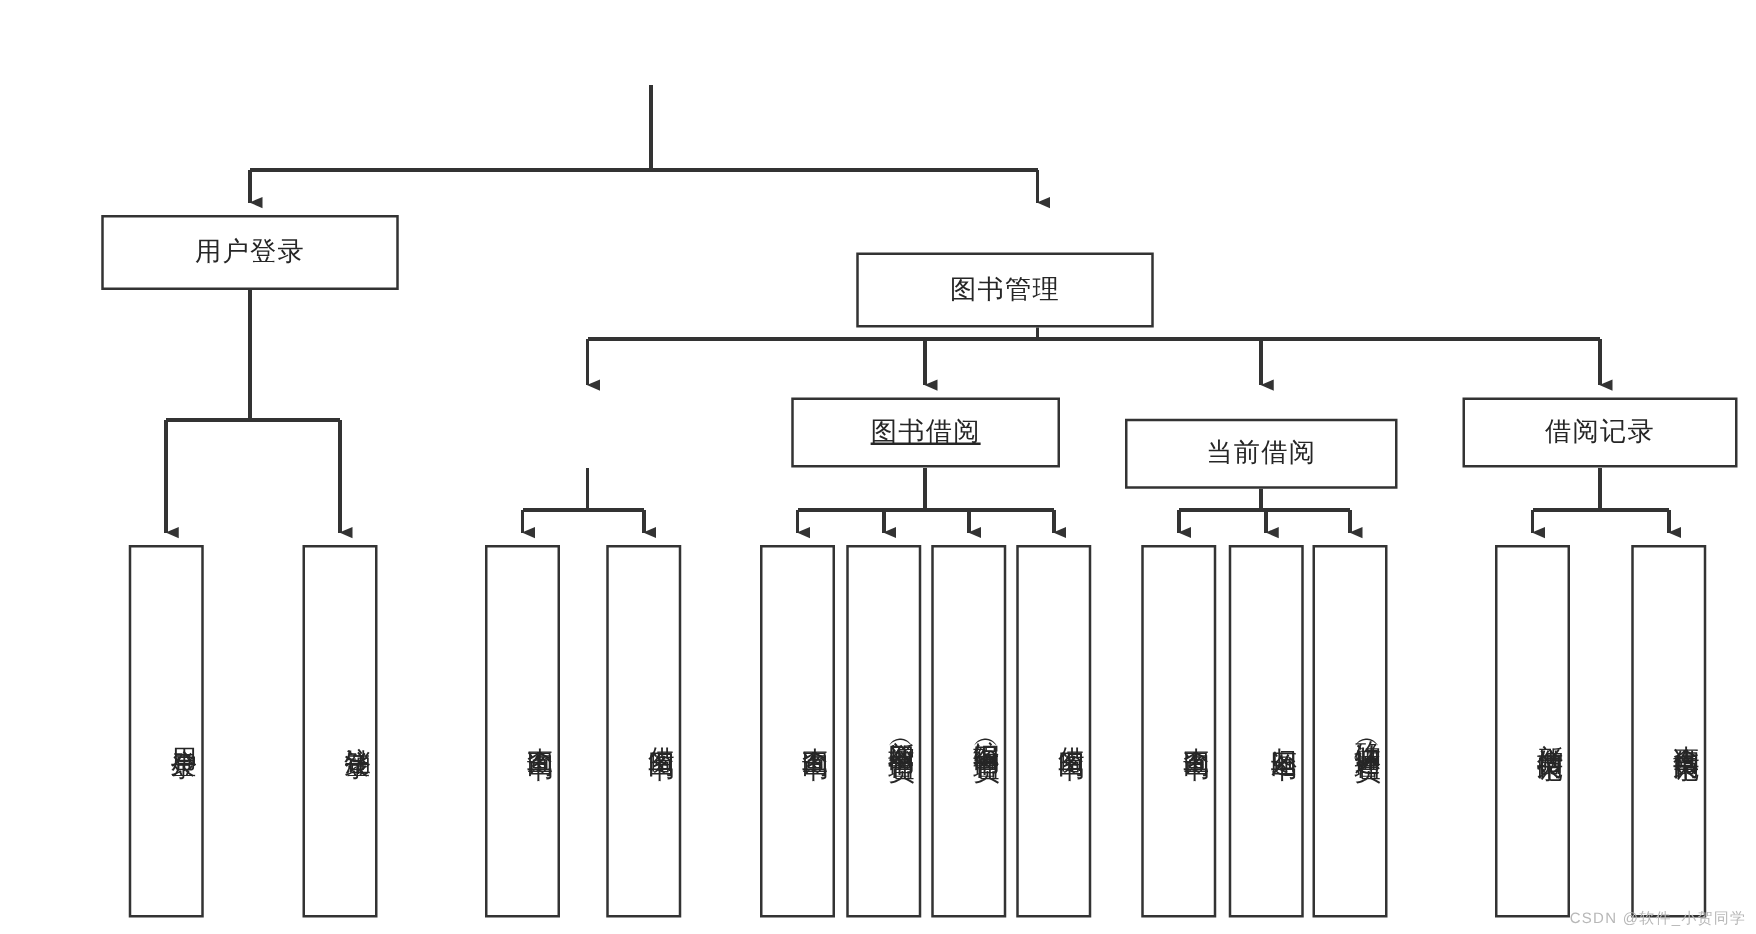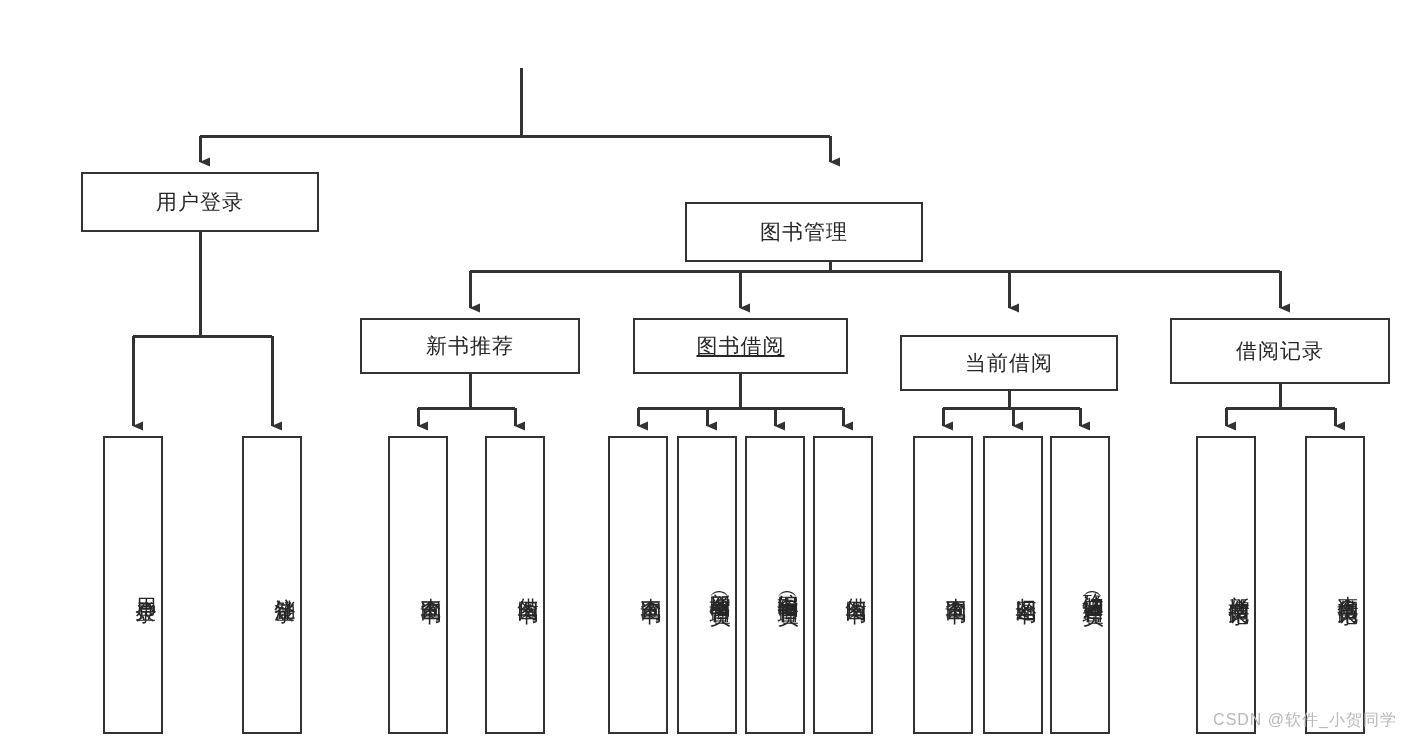--- a/index.html
+++ b/index.html
@@ -16,22 +16,22 @@
     color:#262626;
   }
   .nodebox.h{font-size:21px;line-height:1.2;letter-spacing:1px;}
   .nodebox.v{
     writing-mode:vertical-rl;text-orientation:upright;
     font-size:21px;line-height:1.45;letter-spacing:2px;
     padding-top:8px;padding-bottom:8px;
     align-items:flex-start;justify-content:center;
   }
   .watermark{
-    position:absolute;right:8px;bottom:16px;
-    font-size:16px;color:#b8b8b8;letter-spacing:1px;
+    position:absolute;right:8px;bottom:4px;
+    font-size:12px;color:#b8b8b8;letter-spacing:1px;
     white-space:nowrap;user-select:none;
   }
 </style>
 </head>
 <body>
 
 <div id="stage">
 
   <svg class="diagram" viewBox="0 0 1405 747" xmlns="http://www.w3.org/2000/svg">
     <defs>
@@ -86,30 +86,27 @@
   </svg>
 
 
   <div class="nodebox h" style="left:81px;top:172px;width:238px;height:60px;">
     <span>用户登录</span>
   </div>
   <div class="nodebox h" style="left:685px;top:172px;width:238px;height:60px;margin-top:30px;">
     <span>图书管理</span>
   </div>
 
-  <div class="nodebox h" style="left:360px;top:318px;width:220px;height:56px;">
-    <span>新书推荐</span>
-  </div>
   <div class="nodebox h" style="left:633px;top:318px;width:215px;height:56px;text-decoration:underline;">
     <span>图书借阅</span>
   </div>
   <div class="nodebox h" style="left:900px;top:335px;width:218px;height:56px;">
     <span>当前借阅</span>
   </div>
-  <div class="nodebox h" style="left:1170px;top:318px;width:220px;height:66px;">
+  <div class="nodebox h" style="left:1170px;top:318px;width:220px;height:56px;">
     <span>借阅记录</span>
   </div>
 
   <div class="nodebox v" style="left:103px;top:436px;width:60px;height:298px;">
     <span>用户登录</span>
   </div>
   <div class="nodebox v" style="left:242px;top:436px;width:60px;height:298px;">
     <span>注销登录</span>
   </div>
   <div class="nodebox v" style="left:388px;top:436px;width:60px;height:298px;">

